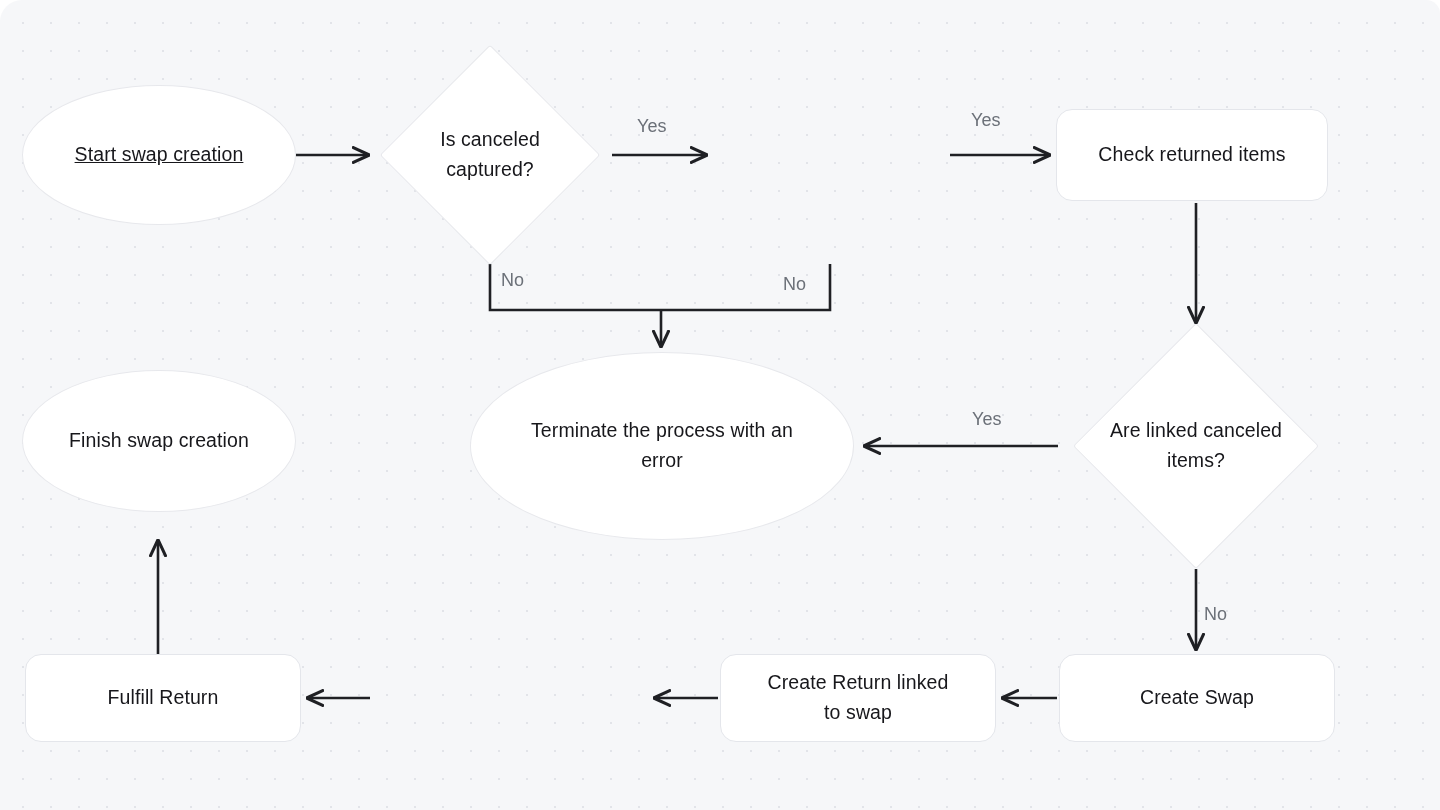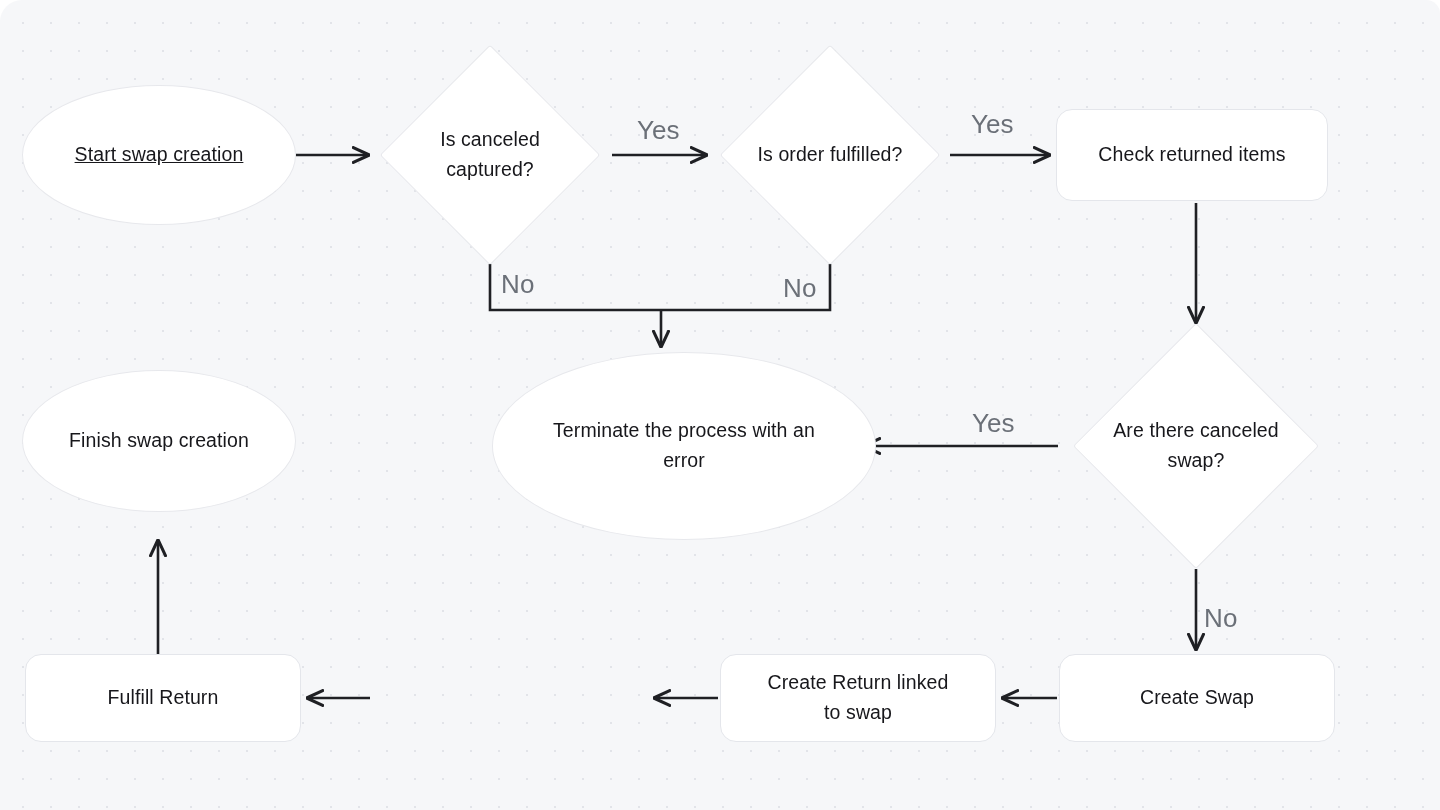--- a/index.html
+++ b/index.html
@@ -77,21 +77,21 @@
   }
   .diamond-label {
     position: relative;
     z-index: 2;
     width: 118%;
   }
 
   .edge-label {
     position: absolute;
     color: #6b7078;
-    font-size: 26px;
+    font-size: 18px;
     line-height: 1;
     white-space: nowrap;
     letter-spacing: 0.1px;
   }
 </style>
 </head>
 <body>
 
 <div id="canvas">
 
@@ -133,35 +133,31 @@
 
   <div class="node ellipse" style="left:22px; top:85px; width:274px; height:140px;text-decoration:underline;">
     <span style="width:72%;">Start swap creation</span>
   </div>
 
   <div class="node diamond-wrap" style="left:412px; top:77px; width:156px; height:156px;">
     <div class="diamond-shape"></div>
     <span class="diamond-label">Is canceled captured?</span>
   </div>
 
-  <div class="node diamond-wrap" style="left:752px; top:77px; width:156px; height:156px;">
-    <div class="diamond-shape"></div>
-    <span class="diamond-label">Is order fulfilled?</span>
-  </div>
 
   <div class="node rect" style="left:1056px; top:109px; width:272px; height:92px;">
     <span style="width:82%;">Check returned items</span>
   </div>
 
   <div class="node diamond-wrap" style="left:1109px; top:359px; width:174px; height:174px;">
     <div class="diamond-shape"></div>
-    <span class="diamond-label" style="width:132%;">Are there canceled swap?</span>
+    <span class="diamond-label" style="width:132%;">Are linked canceled items?</span>
   </div>
 
-  <div class="node ellipse" style="left:492px; top:352px; width:384px; height:188px;">
+  <div class="node ellipse" style="left:470px; top:352px; width:384px; height:188px;">
     <span style="width:76%;">Terminate the process with an error</span>
   </div>
 
   <div class="node ellipse" style="left:22px; top:370px; width:274px; height:142px;">
     <span style="width:72%;">Finish swap creation</span>
   </div>
 
   <div class="node rect" style="left:1059px; top:654px; width:276px; height:88px;">
     <span style="width:88%;">Create Swap</span>
   </div>

